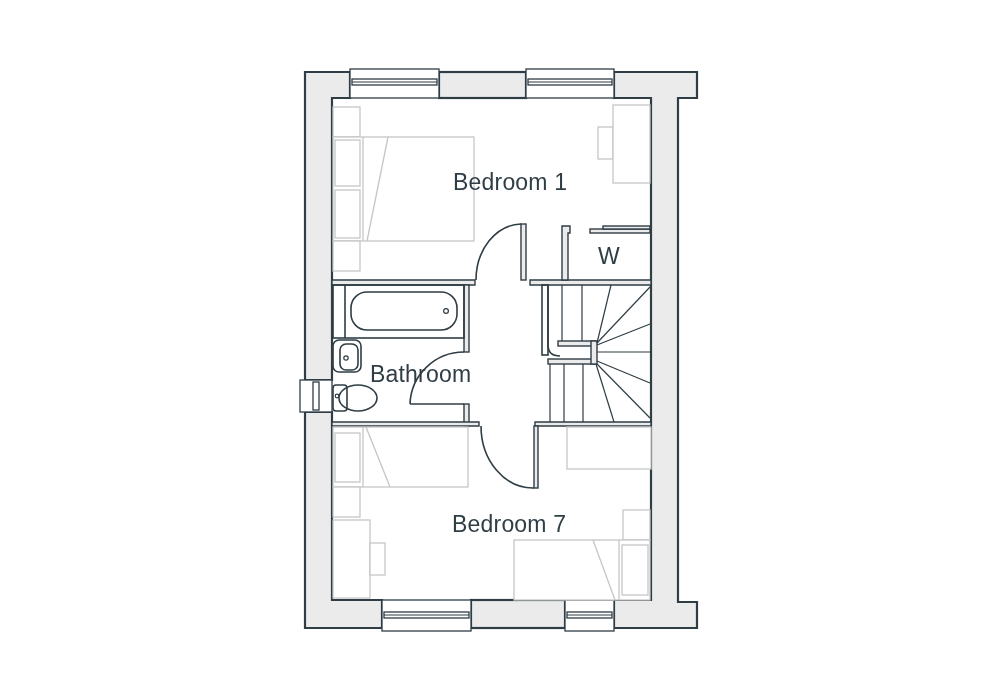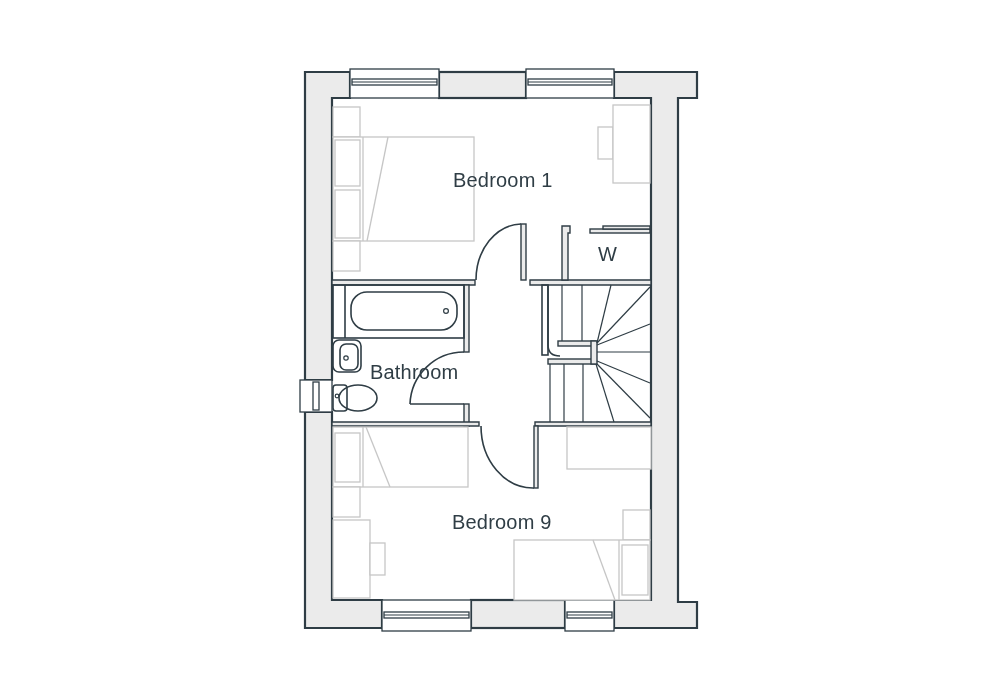--- a/index.html
+++ b/index.html
@@ -5,21 +5,21 @@
   html, body { margin:0; padding:0; background:#ffffff; }
   body { width:1000px; height:700px; position:relative; overflow:hidden; font-family:"Liberation Sans", sans-serif; }
   svg { position:absolute; left:0; top:0; }
   .wall { fill:#ebebeb; stroke:#2f3d45; stroke-width:2.2; }
   .ln { fill:none; stroke:#2f3d45; stroke-width:1.6; }
   .thin { fill:none; stroke:#2f3d45; stroke-width:1.2; }
   .fur { fill:#ffffff; stroke:#c6c6c6; stroke-width:1.3; }
   .furl { fill:none; stroke:#c6c6c6; stroke-width:1.3; }
   .part { fill:#ebebeb; stroke:#2f3d45; stroke-width:1.4; }
   .win { fill:#ffffff; stroke:#2f3d45; stroke-width:1.3; }
-  .lbl { position:absolute; color:#2f3d45; font-size:20px; letter-spacing:0.2px; white-space:nowrap; }
+  .lbl { position:absolute; color:#2f3d45; font-size:23px; letter-spacing:0.2px; white-space:nowrap; }
 </style>
 </head>
 <body>
 
 <svg width="1000" height="700" viewBox="0 0 1000 700">
 
   <g>
 
     <path class="wall" d="M305 72 L350 72 L350 98 L332 98 L332 380 L305 380 Z"></path>
 
@@ -137,13 +137,13 @@
     <rect class="fur" x="514" y="540" width="136" height="60"></rect>
     <rect class="fur" x="622" y="545" width="26" height="50"></rect>
     <line class="furl" x1="619" y1="540" x2="619" y2="600"></line>
     <line class="furl" x1="593" y1="540" x2="615" y2="600"></line>
   </g>
 </svg>
 
 <div class="lbl" style="left:453px; top:169px;">Bedroom 1</div>
 <div class="lbl" style="left:598px; top:243px;">W</div>
 <div class="lbl" style="left:370px; top:361px;text-align:center;">Bathroom</div>
-<div class="lbl" style="left:452px; top:511px;">Bedroom 9</div>
+<div class="lbl" style="left:452px; top:511px;">Bedroom 7</div>
 
 </body></html>

